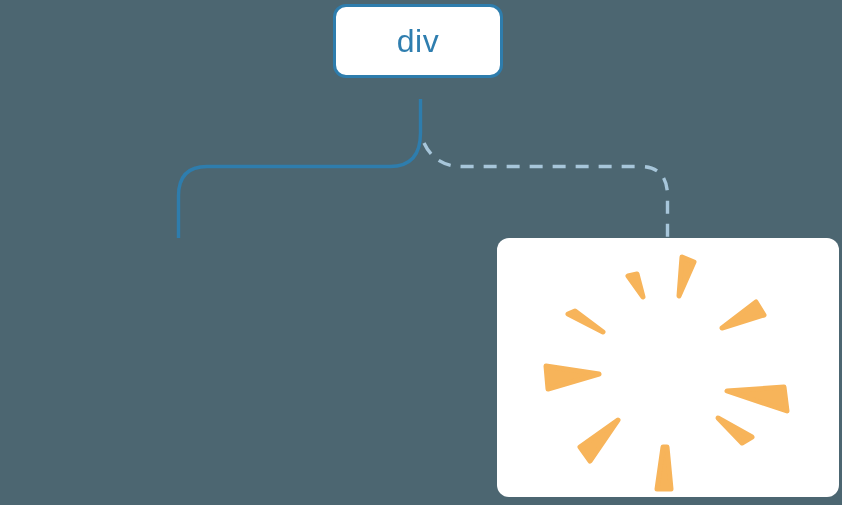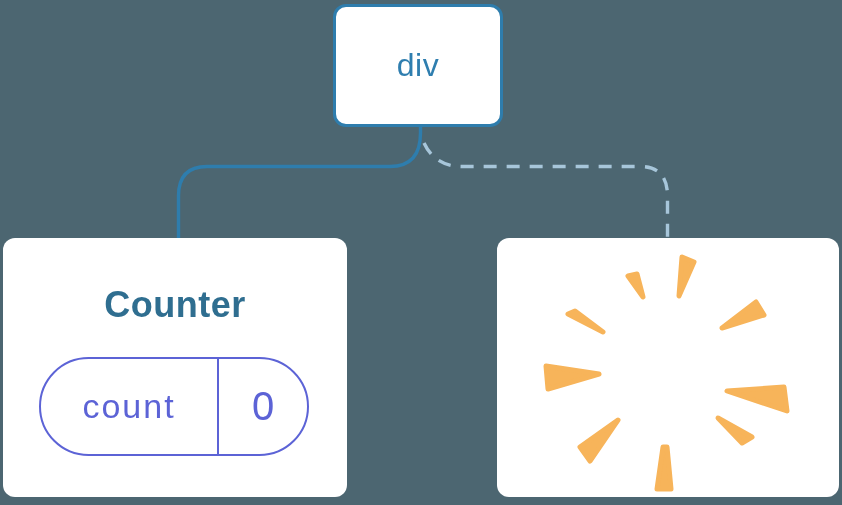--- a/index.html
+++ b/index.html
@@ -23,21 +23,21 @@
   }
   .node {
     position: absolute;
     background: #FFFFFF;
     box-sizing: border-box;
   }
   .node-root {
     left: 333px;
     top: 4px;
     width: 170px;
-    height: 123px;
+    height: 74px;
     border: 3px solid #2E7DAD;
     border-radius: 13px;
     display: flex;
     align-items: center;
     justify-content: center;
   }
   .root-label {
     color: #2F7EAF;
     font-size: 32px;
     font-weight: 500;
@@ -113,27 +113,20 @@
 
   <svg class="connectors" viewBox="0 0 842 505" xmlns="http://www.w3.org/2000/svg">
     <path d="M420.5 99 V133 Q420.5 166.5 390 166.5 H207 Q178.5 166.5 178.5 196 V238" fill="none" stroke="#2E7DAD" stroke-width="3.4"></path>
     <path d="M424 143 Q435 166.5 462 166.5 H640 Q667.5 166.5 667.5 196 V238" fill="none" stroke="#A7C6DA" stroke-width="3.4" stroke-dasharray="13 10"></path>
   </svg>
 
   <div class="node node-root">
     <span class="root-label">div</span>
   </div>
 
-  <div class="node node-counter">
-    <div class="counter-title">Counter</div>
-    <div class="state-pill">
-      <span class="pill-key">count</span>
-      <span class="pill-value">0</span>
-    </div>
-  </div>
 
   <div class="node node-removed">
     <svg class="poof-svg" viewBox="0 0 342 259" xmlns="http://www.w3.org/2000/svg" fill="#F7B45A" stroke="#F7B45A" stroke-width="5" stroke-linejoin="round">
       <polygon points="185,19 197,24 182,58"></polygon>
       <polygon points="131,38 140,36 146,59"></polygon>
       <polygon points="225,90 259,64 267,77"></polygon>
       <polygon points="71,76 78,73 106,94"></polygon>
       <polygon points="49,128 51,151 102,136"></polygon>
       <polygon points="230,153 287,149 290,173"></polygon>
       <polygon points="221,180 245,205 255,199"></polygon>

